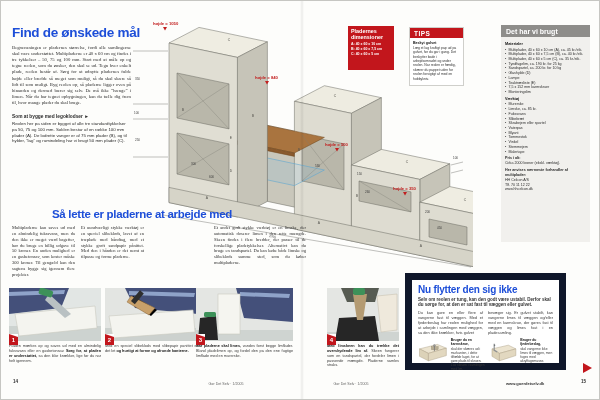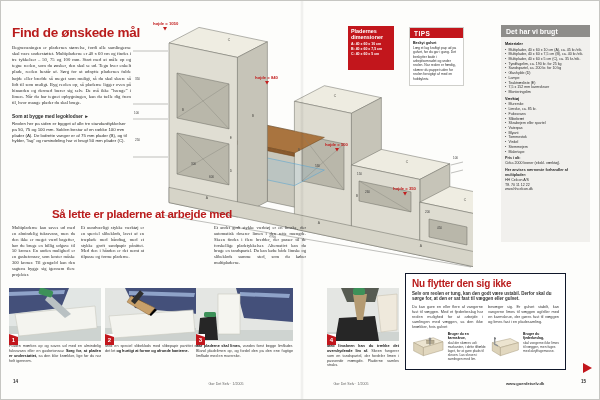--- a/index.html
+++ b/index.html
@@ -1,21 +1,21 @@
 <!DOCTYPE html>
 <html><head>
 <meta charset="utf-8">
 <style>
   html,body{margin:0;padding:0;background:#e7e7e4;}
   #spread{position:relative;width:600px;height:400px;background:#fdfdfb;border:1px solid #c6c6c2;
     font-family:"Liberation Sans",sans-serif;color:#222;overflow:hidden;box-sizing:border-box;}
   #spread *{box-sizing:border-box;}
   .gutter{position:absolute;left:299px;top:0;width:4px;height:400px;
     background:linear-gradient(90deg,rgba(0,0,0,0),rgba(0,0,0,.07),rgba(0,0,0,0));}
-  h1,h2,h3{margin:0;font-weight:bold;color:#b91c1c;}
+  h1,h2,h3{margin:0;font-weight:bold;color:#1d4ed8;}
   .h-find{position:absolute;left:11px;top:24px;font-size:13.5px;letter-spacing:-.3px;}
   .col-find{position:absolute;left:11px;top:44px;width:119px;font-family:"Liberation Serif",serif;
     font-size:4.7px;line-height:1.3;text-align:justify;color:#2c2c2c;}
   .cap-find{margin-top:8px;font-family:"Liberation Sans",sans-serif;}
   .cap-find b{display:block;font-size:4.8px;margin-bottom:1px;}
   .cap-find span{font-size:4.4px;line-height:1.28;display:block;text-align:left;}
   .h-work{position:absolute;left:11px;top:207px;font-size:11.5px;letter-spacing:-.3px;margin-left:40px;}
   .workcol{position:absolute;top:224px;font-family:"Liberation Serif",serif;font-size:4.5px;
     line-height:1.3;text-align:justify;color:#2c2c2c;}
   .wc1{left:11px;width:63px;}
@@ -34,21 +34,21 @@
   .usedbox{position:absolute;left:500px;top:24px;width:89px;height:217px;background:#f1f0ed;}
   .usedbox .bar{background:#8e8d8a;color:#fff;font-weight:bold;font-size:7px;padding:2.5px 5px;}
   .usedbox .bd{padding:3px 4px;font-size:3.6px;line-height:1.32;color:#2a2a2a;}
   .usedbox .sh{font-weight:bold;font-size:3.8px;margin:2px 0 .5px;color:#111;}
   .usedbox ul{margin:0;padding:0;list-style:none;}
   .usedbox li{padding-left:3.5px;position:relative;}
   .usedbox li::before{content:"•";position:absolute;left:0;top:0;}
   .usedbox .pr{margin-top:2px;}
   .usedbox .pr b{display:block;font-size:3.7px;}
   .stablebox{position:absolute;left:404px;top:272px;width:161px;height:97px;background:#fff;
-    border:1px solid #0f172a;padding:4px 6px;}
+    border:7px solid #0f172a;padding:4px 6px;}
   .stablebox h3{font-size:10px;letter-spacing:-.2px;}
   .stablebox .lead{font-size:4.5px;font-weight:bold;color:#333;line-height:1.3;margin:1.5px 0 2px;}
   .stablebox .cols{display:flex;gap:5px;}
   .stablebox .cols div{font-size:3.9px;line-height:1.28;text-align:justify;color:#3a3a3a;width:86px;}
   .stablebox .row{display:flex;gap:3px;margin-top:3px;align-items:flex-start;}
   .ill-cap{font-size:3.3px;line-height:1.25;color:#3a3a3a;}
   .ill-cap b{display:block;font-size:3.4px;color:#111;}
   .step{position:absolute;top:287px;}
   .step .ph{position:relative;width:100%;height:53px;overflow:hidden;background:#dfe2e0;}
   .badge{position:absolute;left:0px;top:46px;width:9px;height:11px;background:#c2161c;color:#fff;

